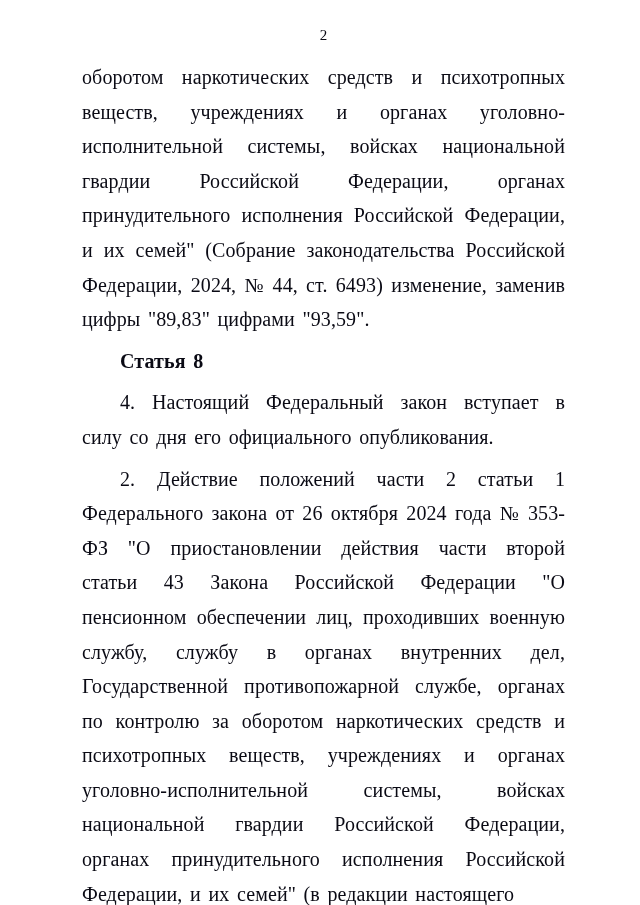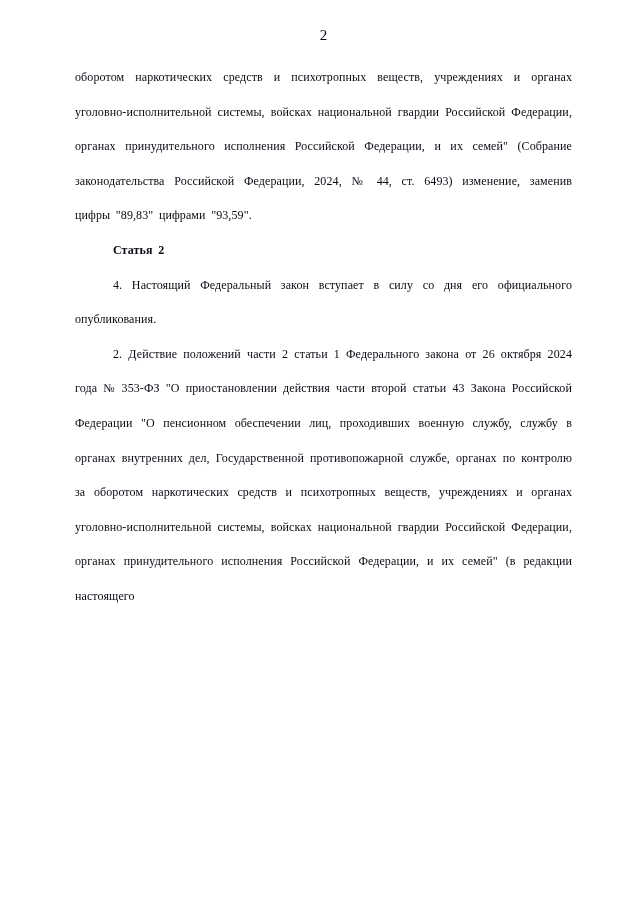--- a/index.html
+++ b/index.html
@@ -21,22 +21,22 @@
   .page-number {
     text-align: center;
     font-size: 15px;
     line-height: 18px;
     margin-bottom: 16px;
   }
   .content {
     width: 100%;
   }
   .para {
-    margin: 0;
-    font-size: 12px;
+    margin: 7px;
+    font-size: 20px;
     line-height: 34.6px;
     text-align: justify;
     word-spacing: 2.5px;
     letter-spacing: 0.1px;
     hyphens: none;
   }
   .para.indent {
     text-indent: 38px;
   }
   .para.bold {
@@ -44,17 +44,17 @@
     text-align: left;
   }
 </style>
 </head>
 <body>
 
 <div class="page">
   <div class="page-number">2</div>
   <div class="content" id="paragraph-container">
       <p class="para">оборотом наркотических средств и психотропных веществ, учреждениях и органах уголовно-исполнительной системы, войсках национальной гвардии Российской Федерации, органах принудительного исполнения Российской Федерации, и их семей" (Собрание законодательства Российской Федерации, 2024, № 44, ст. 6493) изменение, заменив цифры "89,83" цифрами "93,59".</p>
-      <p class="para indent bold">Статья 2</p>
+      <p class="para indent bold">Статья 8</p>
       <p class="para indent">4. Настоящий Федеральный закон вступает в силу со дня его официального опубликования.</p>
       <p class="para indent">2. Действие положений части 2 статьи 1 Федерального закона от 26 октября 2024 года № 353-ФЗ "О приостановлении действия части второй статьи 43 Закона Российской Федерации "О пенсионном обеспечении лиц, проходивших военную службу, службу в органах внутренних дел, Государственной противопожарной службе, органах по контролю за оборотом наркотических средств и психотропных веществ, учреждениях и органах уголовно-исполнительной системы, войсках национальной гвардии Российской Федерации, органах принудительного исполнения Российской Федерации, и их семей" (в редакции настоящего</p>
     </div>
 </div>
 
 </body></html>

